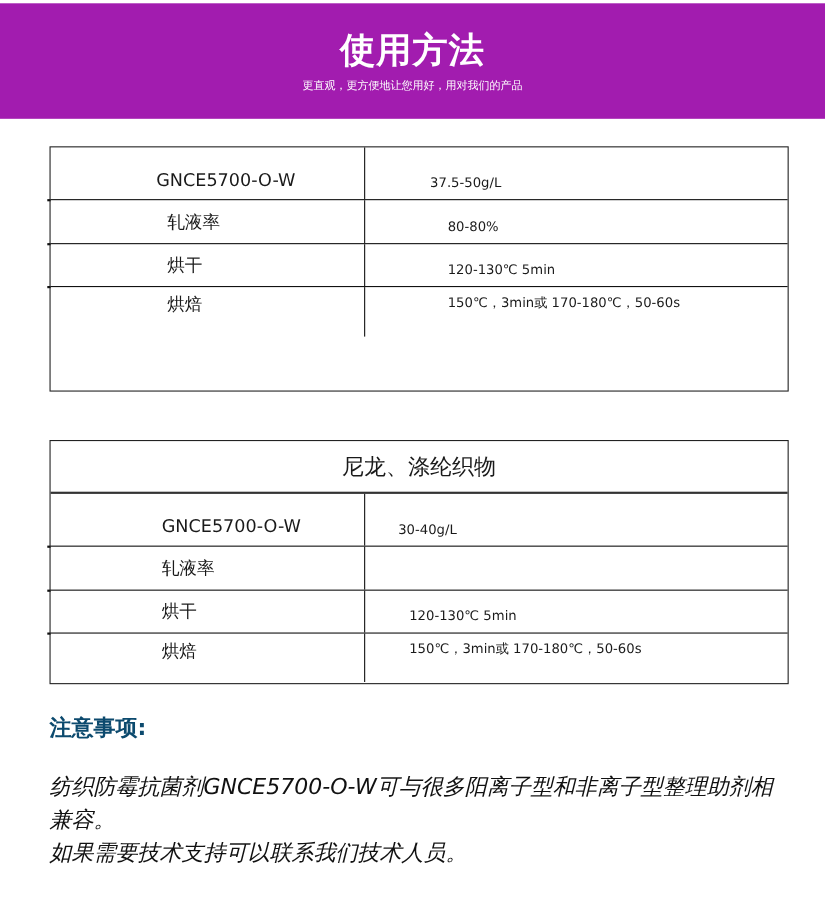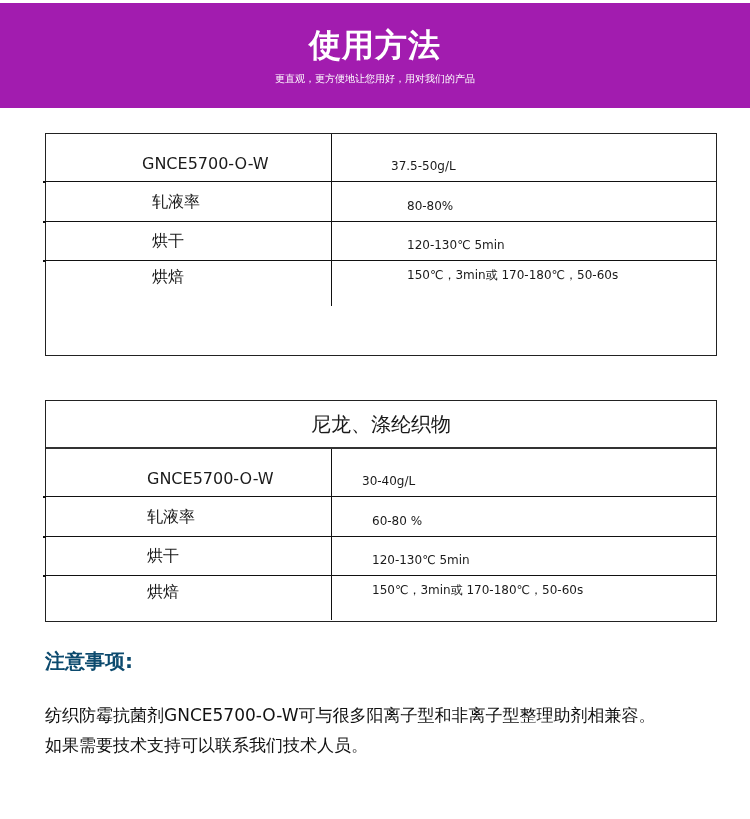--- a/index.html
+++ b/index.html
@@ -43,21 +43,21 @@
   }
   .tbl .c2 {
     flex: 1; font-size: 12px; display: flex; align-items: flex-end; padding-bottom: 8px;
     white-space: nowrap; overflow: visible;
   }
   .notes-title {
     position: absolute; left: 45px; top: 648px; font-size: 20px; color: #0c4a6e; font-weight: bold;
   }
   .notes-body {
     position: absolute; left: 45px; top: 700px; width: 670px;
-    font-size: 17px; line-height: 30px; color: #111;
+    font-size: 20px; line-height: 30px; color: #111; font-style: italic;
   }
   .notes-body p { margin: 0; }
 </style>
 </head>
 <body>
 
 <div class="banner">
   <div class="title">使用方法</div>
   <div class="subtitle">更直观，更方便地让您用好，用对我们的产品</div>
 </div>
@@ -82,21 +82,20 @@
 </div>
 
 <div class="tbl" style="top:400px; height:222px;">
   <div class="head">尼龙、涤纶织物</div>
   <div class="row" style="height:48px;">
     <div class="c1" style="padding-left:101px;">GNCE5700-O-W</div>
     <div class="c2" style="padding-left:30px;">30-40g/L</div>
   </div>
   <div class="row" style="height:40px;">
     <div class="c1" style="padding-left:101px;">轧液率</div>
-    <div class="c2" style="padding-left:40px;">60-80 %</div>
   </div>
   <div class="row" style="height:39px;">
     <div class="c1" style="padding-left:101px;">烘干</div>
     <div class="c2" style="padding-left:40px;">120-130℃  5min</div>
   </div>
   <div class="row" style="height:44px;">
     <div class="c1" style="padding-left:101px; align-items:flex-start; padding-top:6px;">烘焙</div>
     <div class="c2" style="padding-left:40px; align-items:flex-start; padding-top:6px;">150℃，3min或 170-180℃，50-60s</div>
   </div>
 </div>

